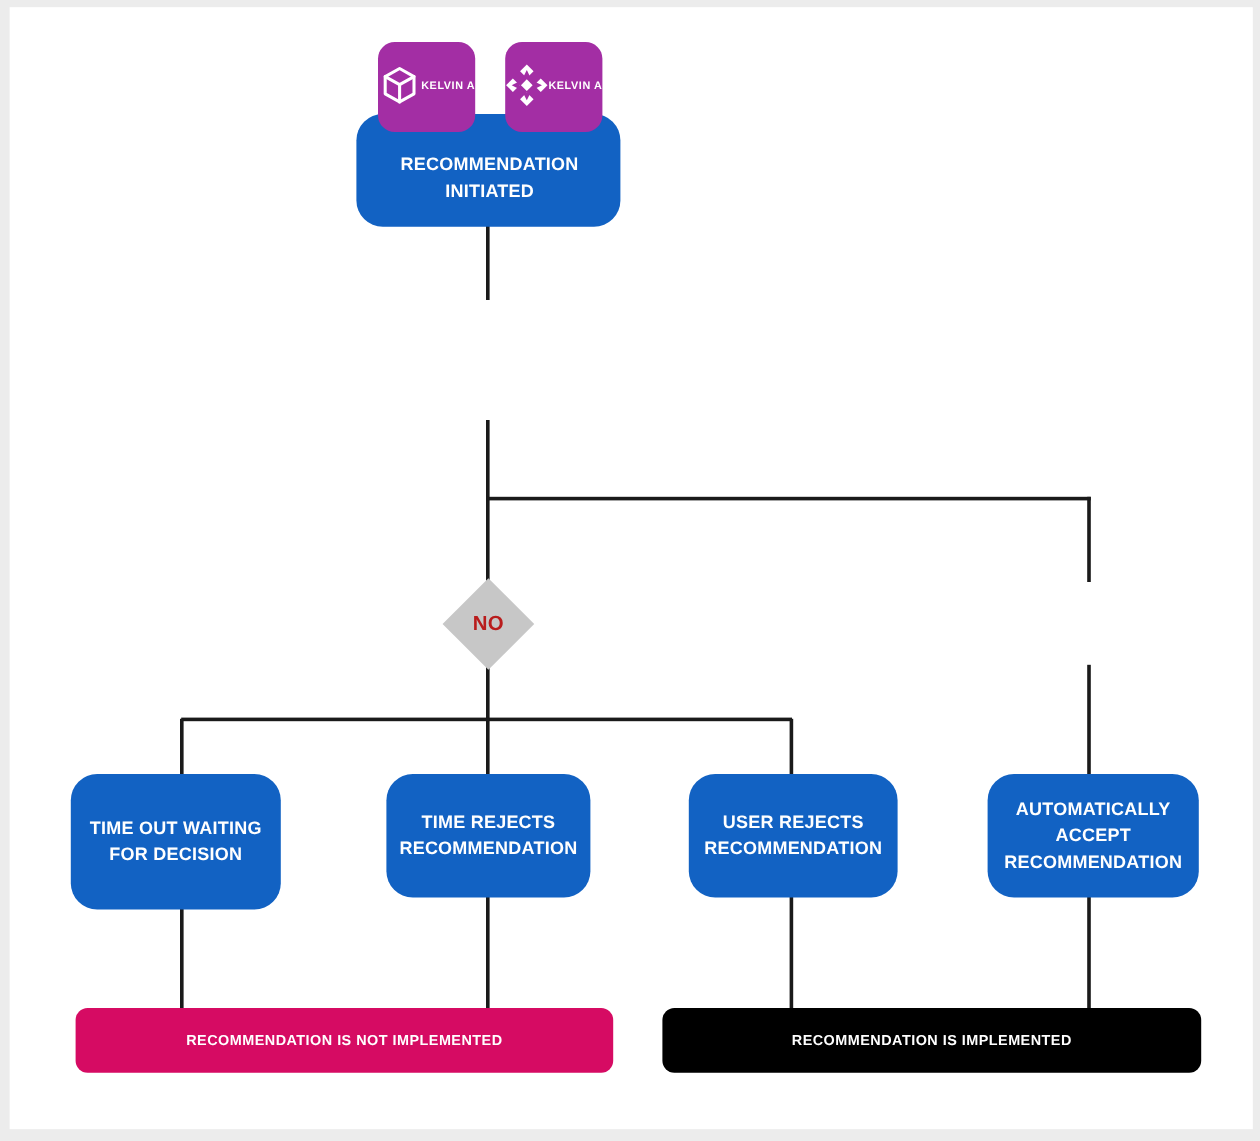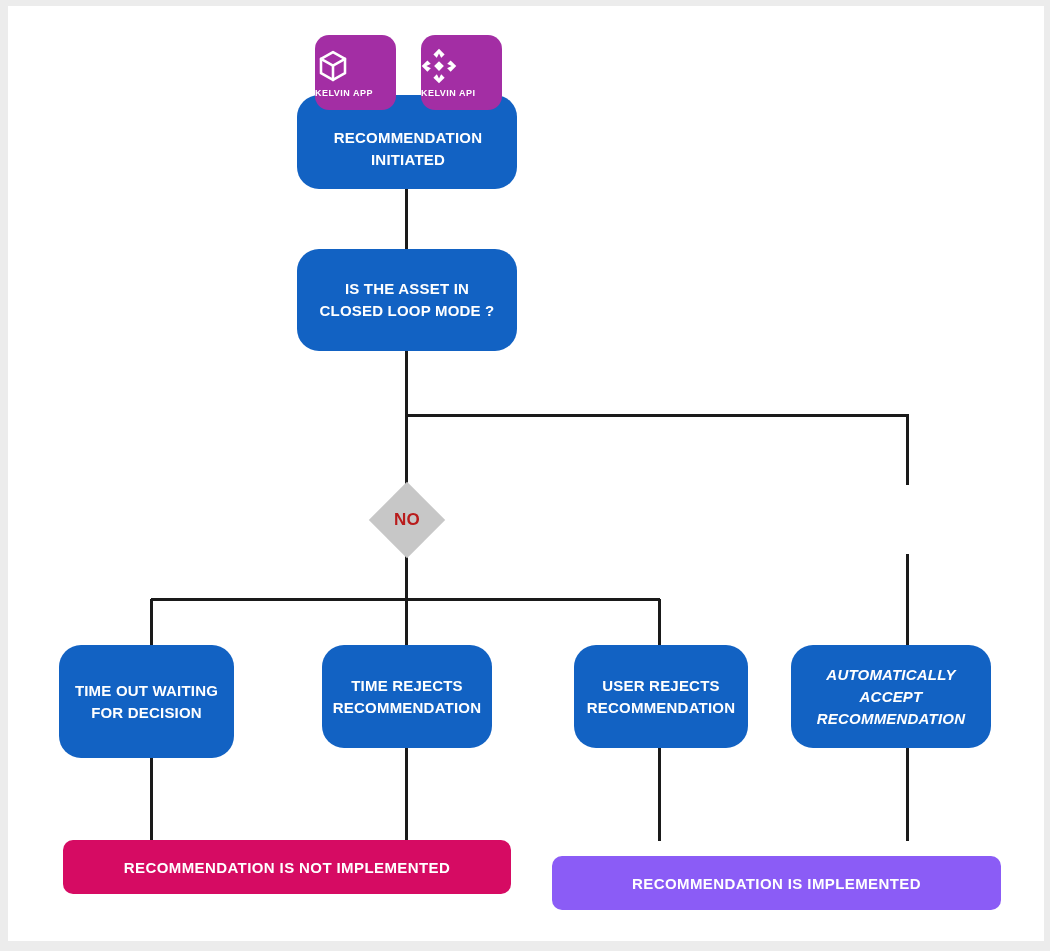--- a/index.html
+++ b/index.html
@@ -29,26 +29,26 @@
     color:#fff;font-weight:bold;font-size:15px;line-height:22px;
     letter-spacing:.2px;text-align:center;
     display:flex;align-items:center;justify-content:center;
     padding:0 14px;box-sizing:border-box;
   }
   .node-start{left:297px;top:95px;width:220px;height:94px;padding-top:14px;padding-left:16px;}
   .node-decision{left:297px;top:249px;width:220px;height:102px;}
   .node-timeout{left:59px;top:645px;width:175px;height:113px;}
   .node-rejects{left:322px;top:645px;width:170px;height:103px;}
   .node-accepts{left:574px;top:645px;width:174px;height:103px;}
-  .node-auto{left:791px;top:645px;width:200px;height:103px;font-style:italic;}
+  .node-auto{left:823px;top:645px;width:176px;height:103px;}
   
   .badge{
     position:absolute;z-index:2;top:35px;width:81px;height:75px;
     background:#A32EA4;border-radius:14px;
-    display:flex;flex-direction:column;align-items:flex-start;justify-content:space-between;
+    display:flex;flex-direction:row;align-items:center;justify-content:space-between;
     padding:9px 0 12px;box-sizing:border-box;
   }
   .badge-app{left:315px;}
   .badge-api{left:421px;}
   .badge .blabel{
     color:#fff;font-weight:bold;font-size:9px;letter-spacing:.5px;white-space:nowrap;
   }
   .badge .bicon{flex:1;display:flex;align-items:center;justify-content:center;}
   
   .diamond-wrap{position:absolute;z-index:1;width:76px;height:76px;}
@@ -58,25 +58,25 @@
     position:absolute;left:11px;top:11px;width:54px;height:54px;
     background:#C7C7C7;transform:rotate(45deg);
   }
   .diamond-label{
     position:absolute;inset:0;display:flex;align-items:center;justify-content:center;
     color:#b91c1c;font-weight:bold;font-size:17px;letter-spacing:.3px;
   }
   
   .bar{
     position:absolute;z-index:1;height:54px;border-radius:10px;
-    color:#fff;font-weight:bold;font-size:15px;letter-spacing:.4px;
+    color:#fff;font-weight:bold;font-size:12px;letter-spacing:.4px;
     display:flex;align-items:center;justify-content:center;text-align:center;
   }
   .bar-not{left:63px;top:840px;width:448px;background:#D60B63;}
-  .bar-ok{left:552px;top:840px;width:449px;background:#8b5cf6;margin-top:16px;}
+  .bar-ok{left:552px;top:840px;width:449px;background:#000000;}
 </style>
 </head>
 <body>
 
 <div class="canvas">
   <div class="stage">
 
     <div class="conn v" style="left:405px;top:188px;height:62px;"></div>
     <div class="conn v" style="left:405px;top:350px;height:134px;"></div>
     <div class="conn h" style="left:406px;top:414px;width:503px;"></div>
@@ -116,23 +116,20 @@
           </g>
           <use href="#kp" transform="rotate(90 24 24)"></use>
           <use href="#kp" transform="rotate(180 24 24)"></use>
           <use href="#kp" transform="rotate(270 24 24)"></use>
           <path d="M24 17.5 L30.5 24 L24 30.5 L17.5 24 Z" fill="#ffffff"></path>
         </svg>
       </span>
       <span class="blabel">KELVIN API</span>
     </div>
 
-    <div class="node node-decision">
-      <span>IS THE ASSET IN CLOSED LOOP MODE ?</span>
-    </div>
 
     <div class="diamond-wrap no">
       <div class="diamond-shape"></div>
       <span class="diamond-label">NO</span>
     </div>
 
 
     <div class="node node-timeout">
       <span>TIME OUT WAITING FOR DECISION</span>
     </div>

